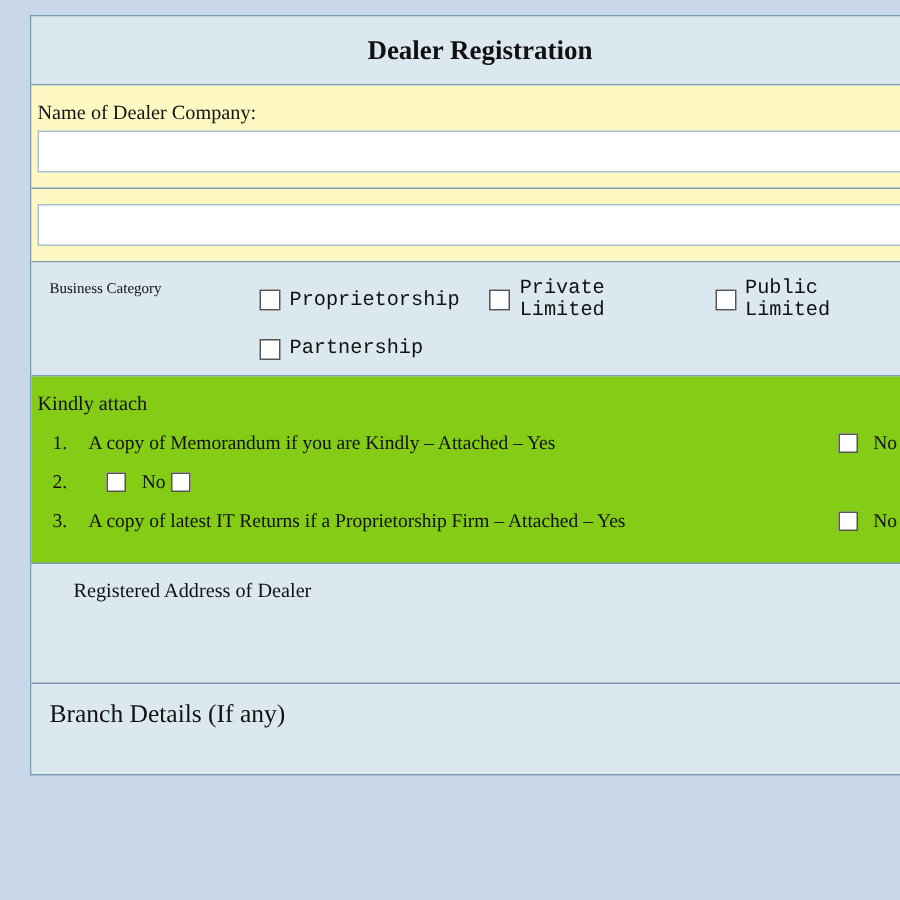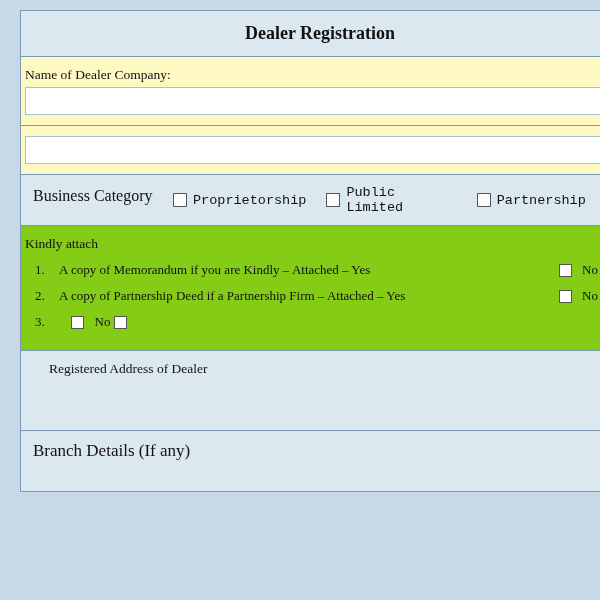--- a/index.html
+++ b/index.html
@@ -58,21 +58,21 @@
 
     .inline-row {
       display: flex;
       align-items: flex-start;
       padding: 10px 12px;
       border-bottom: 1.5px solid #7a9ab5;
       background: #dce8f0;
     }
 
     .inline-row .label-col {
-      font-size: 16px;
+      font-size: 10px;
       color: #111;
       min-width: 140px;
       padding-top: 2px;
     }
 
     .checkbox-group {
       display: grid;
       grid-template-columns: 1fr 1fr 1fr;
       gap: 10px 20px;
       flex: 1;
@@ -192,20 +192,24 @@
 
     <div class="inline-row">
       <div class="label-col">Business Category</div>
       <div class="checkbox-group">
         <label class="checkbox-item">
           <span class="checkbox-box"></span>
           <span>Proprietorship</span>
         </label>
         <label class="checkbox-item">
           <span class="checkbox-box"></span>
+          <span>Private Limited</span>
+        </label>
+        <label class="checkbox-item">
+          <span class="checkbox-box"></span>
           <span>Public Limited</span>
         </label>
         <label class="checkbox-item">
           <span class="checkbox-box"></span>
           <span>Partnership</span>
         </label>
       </div>
     </div>
 
     <div class="kindly-section">
@@ -217,30 +221,30 @@
           <span class="list-text">A copy of Memorandum if you are Kindly – Attached – Yes</span>
           <span class="yes-no-group">
             <span class="checkbox-box"></span>
             <span>&nbsp; No</span>
             <span class="checkbox-box"></span>
           </span>
         </li>
 
         <li>
           <span class="list-number">2.</span>
-          <span class="list-text">A copy of Partnership Deed if a Partnership Firm – Attached – Yes</span>
           <span class="yes-no-group">
             <span class="checkbox-box"></span>
             <span>&nbsp; No</span>
             <span class="checkbox-box"></span>
           </span>
         </li>
 
         <li>
           <span class="list-number">3.</span>
+          <span class="list-text">A copy of latest IT Returns if a Proprietorship Firm – Attached – Yes</span>
           <span class="yes-no-group">
             <span class="checkbox-box"></span>
             <span>&nbsp; No</span>
             <span class="checkbox-box"></span>
           </span>
         </li>
 
       </ol>
     </div>
 

